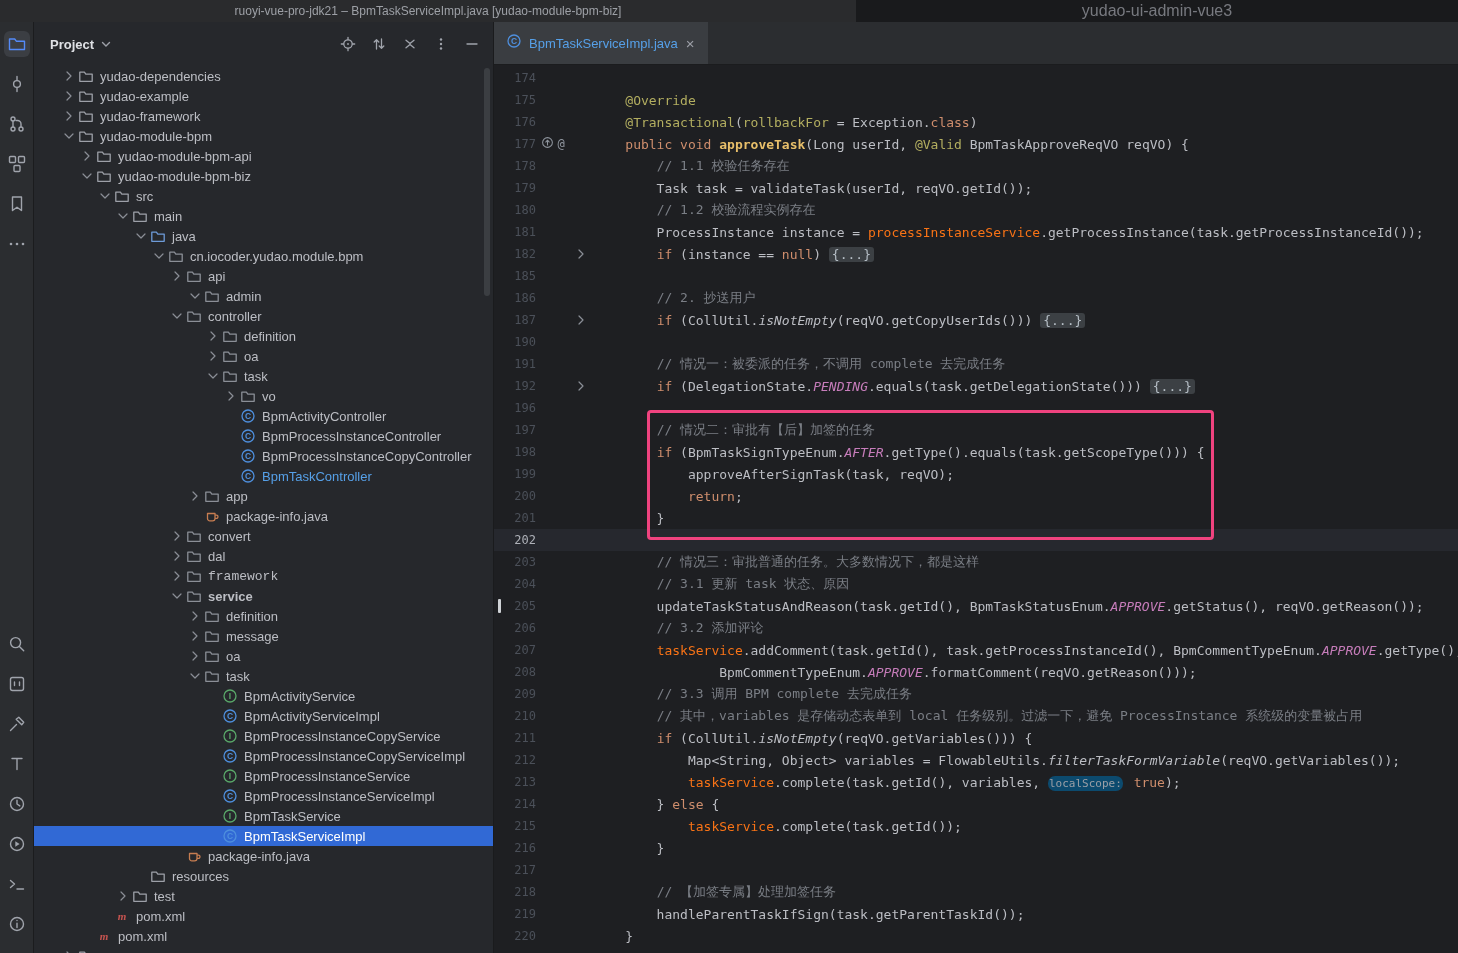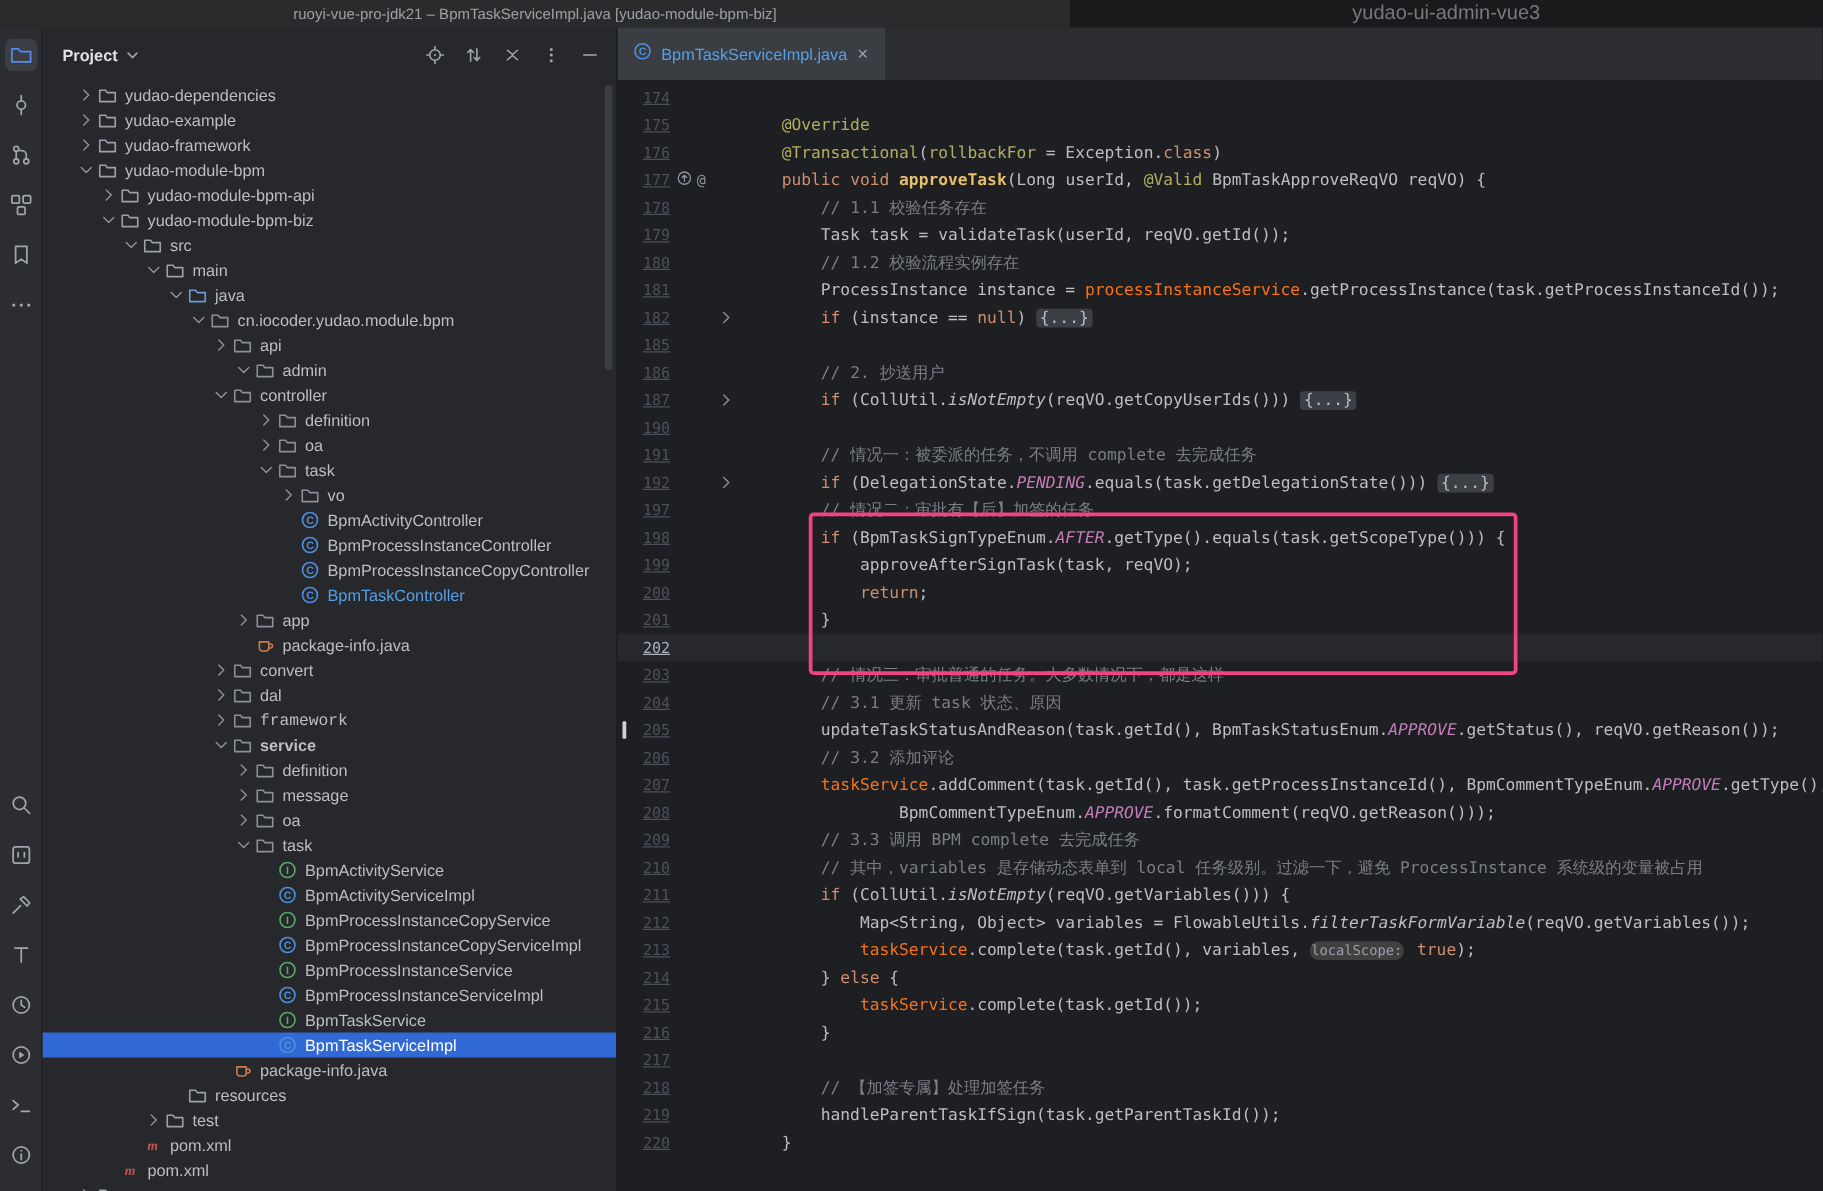--- a/index.html
+++ b/index.html
@@ -35,36 +35,36 @@
   .editor{flex:1;display:flex;flex-direction:column;min-width:0;background:#1e1f22;}
   .tabbar{height:42px;background:#2b2d30;display:flex;align-items:stretch;flex:none;border-bottom:1px solid #1b1c1e;}
   .tab{display:flex;align-items:center;gap:7px;padding:0 12px;background:#3a3d41;cursor:default;}
   .tab-label{font-size:13px;color:#7caae0;}
   .tab-close{color:#9da0a8;font-size:15px;line-height:1;padding:0 1px;}
   .code-area{flex:1;position:relative;padding-top:2px;font-family:"DejaVu Sans Mono",monospace;font-size:13px;overflow:hidden;}
   .code-row{height:22px;display:flex;align-items:center;position:relative;}
   .code-row.caret{background:#26282e;}
   .code-row.caret .lnum{color:#aeb1b8;}
   .gutter{width:98px;flex:none;height:100%;display:flex;align-items:center;position:relative;}
-  .lnum{width:42px;text-align:right;color:#4b5059;font-size:12px;flex:none;text-decoration:underline;}
+  .lnum{width:42px;text-align:right;color:#4b5059;font-size:12px;flex:none;}
   .gicons{width:34px;display:flex;align-items:center;justify-content:center;gap:3px;flex:none;color:#8f959e;}
   .gicons .at{font-size:12px;color:#8f959e;font-family:"DejaVu Sans Mono",monospace;}
   .gfold{width:22px;display:flex;align-items:center;justify-content:center;flex:none;}
   .gmark{position:absolute;left:4px;top:4px;width:3px;height:14px;background:#cfd2d6;border-radius:1px;}
   .code-text{white-space:pre;padding-left:2px;}
   .t-d{color:#bcbec4}
   .t-k{color:#cf8e6d}
   .t-ann{color:#b3ae60}
   .t-fn{color:#e8bf6a;font-weight:600}
   .t-c{color:#7a7e85}
   .t-f{color:#f97316}
   .t-sf{color:#c77dbb;font-style:italic}
   .t-sm{color:#bcbec4;font-style:italic}
   .t-fold{background:#3c4044;color:#b6bec6;border-radius:3px;padding:0 3px;}
-  .t-hint{background:#404040;color:#9b9fa6;border-radius:7px;padding:1px 1px;font-size:11px;margin-right:3px;}
+  .t-hint{background:#0c4a6e;color:#9b9fa6;border-radius:7px;padding:1px 1px;font-size:11px;margin-right:3px;}
   .annotation-box{position:absolute;left:153px;top:345px;width:561px;height:124px;border:3px solid #f0437f;border-radius:4px;pointer-events:none;z-index:5;}
 </style>
 </head>
 <body>
 
 <div class="app">
   <div class="titlebar">
     <div class="tb-left">ruoyi-vue-pro-jdk21 – BpmTaskServiceImpl.java [yudao-module-bpm-biz]</div>
     <div class="tb-right">yudao-ui-admin-vue3</div>
   </div>
@@ -874,20 +874,28 @@
               <span class="gfold">
                 <svg width="16" height="16" viewBox="0 0 16 16" fill="none" stroke="#8a8e96" stroke-width="1.2" stroke-linecap="round" stroke-linejoin="round">
                   <path d="M6 4l4 4-4 4"></path>
                 </svg>
               </span>
             </div>
             <div class="code-text"><span class="t-d">        </span><span class="t-k">if</span><span class="t-d"> (DelegationState.</span><span class="t-sf">PENDING</span><span class="t-d">.equals(task.getDelegationState())) </span><span class="t-fold">{...}</span></div>
           </div>
           <div class="code-row">
             <div class="gutter">
+              <span class="lnum">196</span>
+              <span class="gicons"></span>
+              <span class="gfold"></span>
+            </div>
+            <div class="code-text"></div>
+          </div>
+          <div class="code-row">
+            <div class="gutter">
               <span class="lnum">197</span>
               <span class="gicons"></span>
               <span class="gfold"></span>
             </div>
             <div class="code-text"><span class="t-d">        </span><span class="t-c">// 情况二：审批有【后】加签的任务</span></div>
           </div>
           <div class="code-row">
             <div class="gutter">
               <span class="lnum">198</span>
               <span class="gicons"></span>

